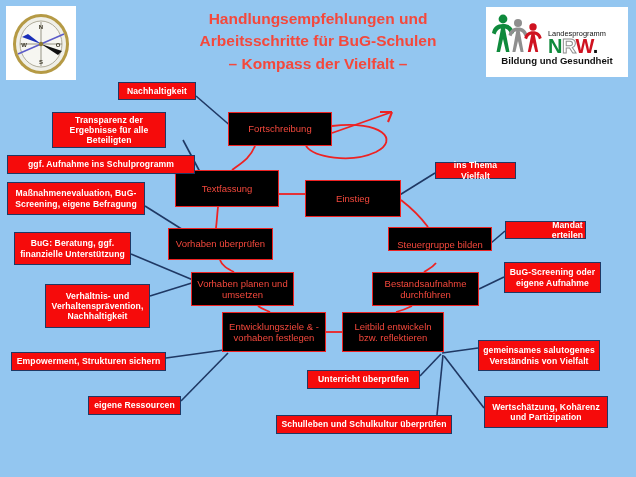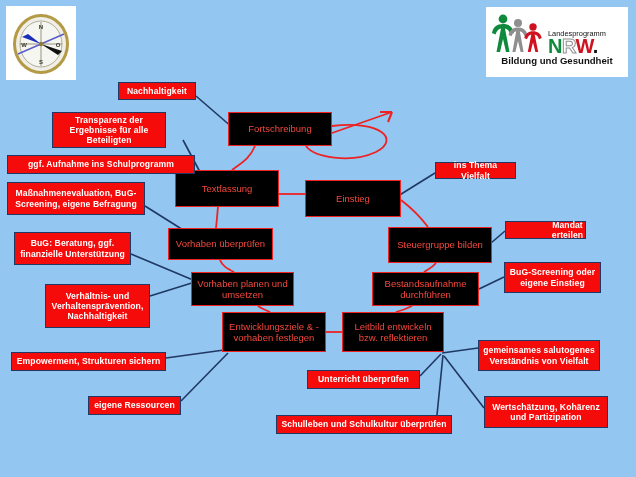--- a/index.html
+++ b/index.html
@@ -127,20 +127,25 @@
         <text x="35" y="58">S</text>
         <text x="18" y="41">W</text>
       </g>
       <line x1="12" y1="48" x2="58" y2="28" stroke="#5b5bc8" stroke-width="1.4"></line>
       <polygon points="35,38 22,28 16,31" fill="#1a2fb8"></polygon>
       <polygon points="35,38 52,49 56,45" fill="#111111"></polygon>
       <circle cx="35" cy="38" r="2.2" fill="#8e7b33"></circle>
     </svg>
   </div>
 
+  <div id="title">
+    <span class="l">Handlungsempfehlungen und</span>
+    <span class="l">Arbeitsschritte für BuG-Schulen</span>
+    <span class="l">– Kompass der Vielfalt –</span>
+  </div>
 
   <div id="nrw">
     <div class="top">
       <svg class="people" viewBox="0 0 56 44">
         <g fill="#0f8a3c">
           <circle cx="13" cy="8" r="4.4"></circle>
           <path d="M13 13 C7 13 3 16 2 22 L5.5 23.5 C7 19.5 9 18 11 17.6 L6.5 41 L10 41 L13 28 L16 41 L19.5 41 L15 17.6 C17 18 19 19.5 20.5 23.5 L24 22 C23 16 19 13 13 13 Z"></path>
         </g>
         <g fill="#8f8f8f">
           <circle cx="28" cy="12" r="4"></circle>
@@ -165,21 +170,21 @@
       </div>
       <div class="node flow" style="left: 175px; top: 170px; width: 104px; height: 37px;">
         <span>Textfassung</span>
       </div>
       <div class="node flow" style="left: 305px; top: 180px; width: 96px; height: 37px;">
         <span>Einstieg</span>
       </div>
       <div class="node flow" style="left: 168px; top: 228px; width: 105px; height: 32px;">
         <span>Vorhaben überprüfen</span>
       </div>
-      <div class="node flow" style="left: 388px; top: 227px; width: 104px; height: 36px;">
+      <div class="node flow" style="left: 388px; top: 227px; width: 104px; height: 24px; align-items: flex-end;">
         <span>Steuergruppe bilden</span>
       </div>
       <div class="node flow" style="left: 191px; top: 272px; width: 103px; height: 34px;">
         <span>Vorhaben planen und umsetzen</span>
       </div>
       <div class="node flow" style="left: 372px; top: 272px; width: 107px; height: 34px;">
         <span>Bestandsaufnahme durchführen</span>
       </div>
       <div class="node flow" style="left: 222px; top: 312px; width: 104px; height: 40px;">
         <span>Entwicklungsziele &amp; -vorhaben festlegen</span>
@@ -202,21 +207,21 @@
       <div class="node note" style="left: 435px; top: 162px; width: 81px; height: 17px;">
         <span>ins Thema Vielfalt</span>
       </div>
       <div class="node note" style="left: 14px; top: 232px; width: 117px; height: 33px;">
         <span>BuG: Beratung, ggf. finanzielle Unterstützung</span>
       </div>
       <div class="node note" style="left: 505px; top: 221px; width: 81px; height: 18px; padding-left: 44px;">
         <span>Mandat erteilen</span>
       </div>
       <div class="node note" style="left: 504px; top: 262px; width: 97px; height: 31px;">
-        <span>BuG-Screening oder eigene Einstieg</span>
+        <span>BuG-Screening oder eigene Aufnahme</span>
       </div>
       <div class="node note" style="left: 45px; top: 284px; width: 105px; height: 44px;">
         <span>Verhältnis- und Verhaltensprävention, Nachhaltigkeit</span>
       </div>
       <div class="node note" style="left: 11px; top: 352px; width: 155px; height: 19px;">
         <span>Empowerment, Strukturen sichern</span>
       </div>
       <div class="node note" style="left: 478px; top: 340px; width: 122px; height: 31px;">
         <span>gemeinsames salutogenes Verständnis von Vielfalt</span>
       </div>

